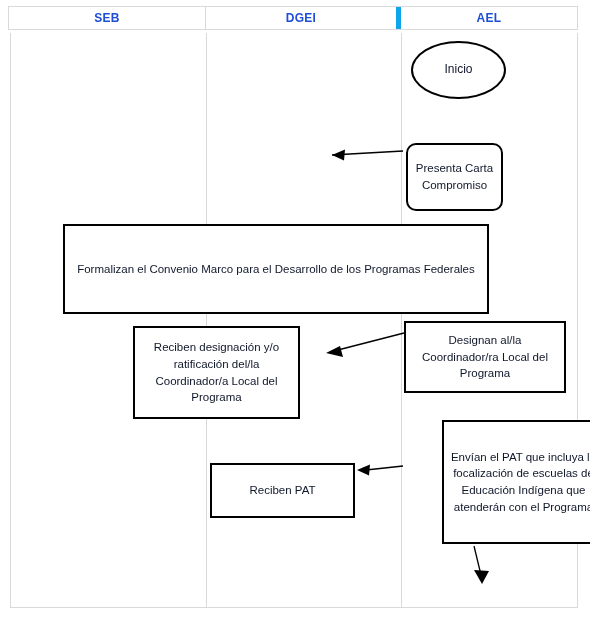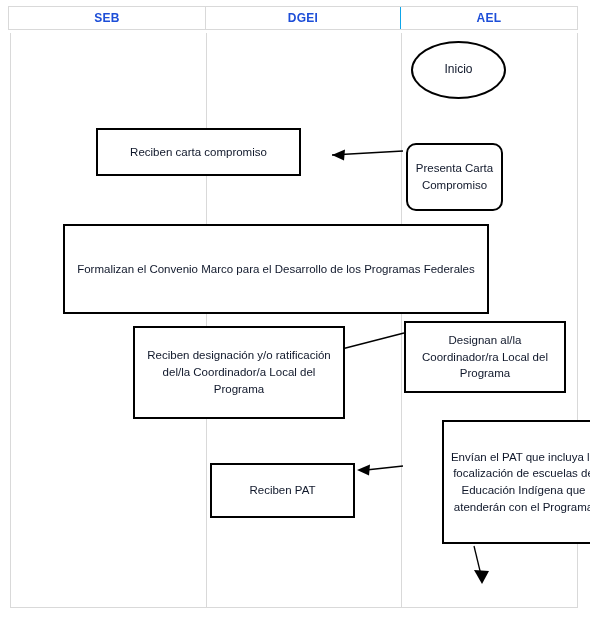--- a/index.html
+++ b/index.html
@@ -38,21 +38,21 @@
     align-items: center;
     justify-content: center;
     font-size: 12px;
     font-weight: bold;
     letter-spacing: 0.3px;
     color: #1d4ed8;
     box-sizing: border-box;
     height: 100%;
   }
   .lane-header.seb  { width: 197px; border-right: 1px solid #d9d9d9; }
-  .lane-header.dgei { width: 195px; border-right: 1px solid #0ea5e9; }
+  .lane-header.dgei { width: 195px; border-right: 5px solid #0ea5e9; }
   .lane-header.ael  { width: 176px; text-align: center; }
 
   
   .lane-body {
     position: absolute;
     left: 10px;
     top: 33px;
     width: 568px;
     height: 575px;
     box-sizing: border-box;
@@ -94,21 +94,21 @@
   .node.rounded {
     border-radius: 10px;
     border-width: 2.5px;
   }
 
   
   #node-inicio          { left: 411px; top: 41px;  width: 95px;  height: 58px; font-size: 12px; }
   #node-reciben-carta   { left: 96px;  top: 128px; width: 205px; height: 48px; }
   #node-presenta-carta  { left: 406px; top: 143px; width: 97px; height: 68px; }
   #node-formalizan      { left: 63px;  top: 224px; width: 426px; height: 90px; }
-  #node-reciben-desig   { left: 133px; top: 326px; width: 212px; height: 93px; }
+  #node-reciben-desig   { left: 133px; top: 326px; width: 167px; height: 93px; }
   #node-designan        { left: 404px; top: 313px; width: 162px; height: 72px; margin-top: 8px; }
   #node-reciben-pat     { left: 210px; top: 463px; width: 145px; height: 55px; }
   #node-envian-pat      { left: 404px; top: 420px; width: 163px; height: 124px; margin-left: 38px; }
 
   
   .connector-layer {
     position: absolute;
     left: 0; top: 0;
     width: 590px; height: 620px;
     z-index: 2;
@@ -151,21 +151,20 @@
     </g>
 
     <g>
       <line x1="474" y1="546" x2="481" y2="575"></line>
       <polygon points="482,584 474,570 489,571"></polygon>
     </g>
   </svg>
 
   <div class="node terminator" id="node-inicio">Inicio</div>
 
-  <div class="node" id="node-reciben-carta">Reciben carta compromiso</div>
 
   <div class="node rounded" id="node-presenta-carta">Presenta Carta Compromiso</div>
 
   <div class="node" id="node-formalizan">Formalizan el Convenio Marco para el Desarrollo de los Programas Federales</div>
 
   <div class="node" id="node-reciben-desig">Reciben designación y/o ratificación del/la Coordinador/a Local del Programa</div>
 
   <div class="node" id="node-designan">Designan al/la Coordinador/ra Local del Programa</div>
 
   <div class="node" id="node-reciben-pat">Reciben PAT</div>

